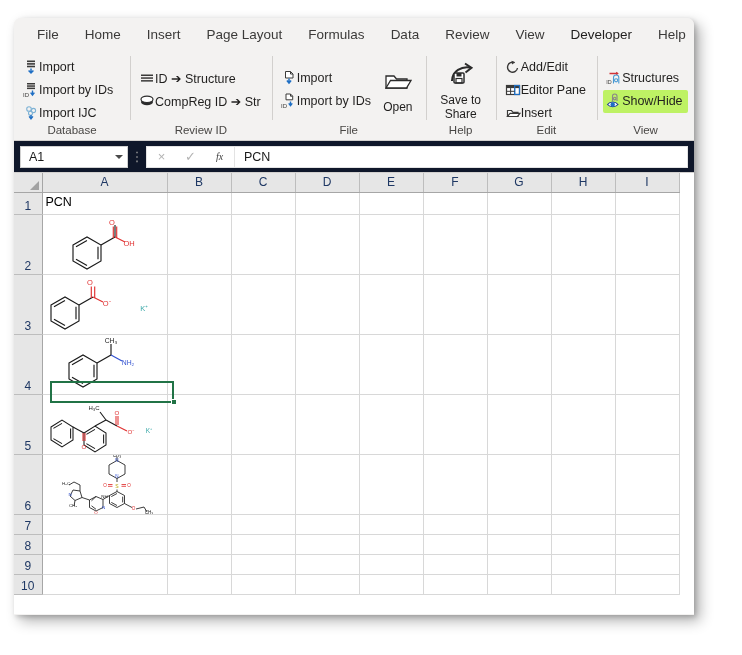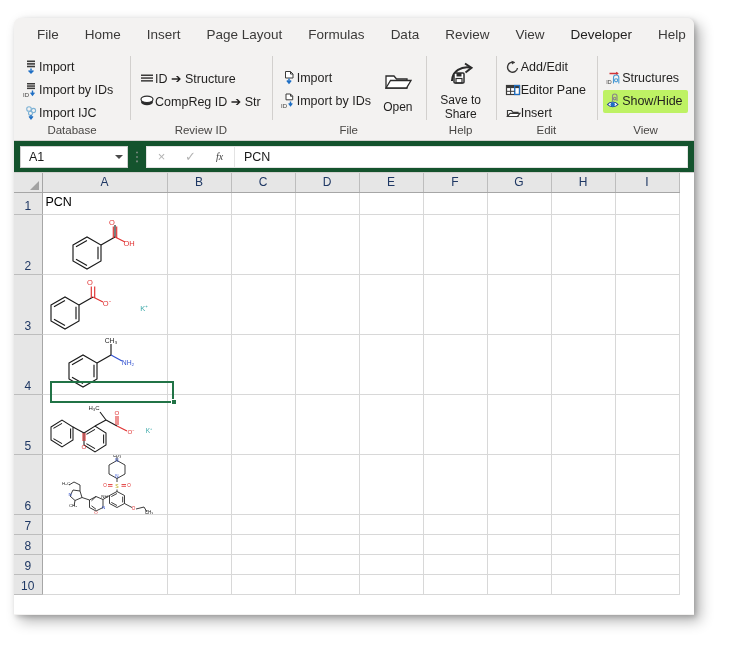--- a/index.html
+++ b/index.html
@@ -99,21 +99,21 @@
     line-height: 14px;
     text-align: center;
     cursor: default;
   }
   .ico { width: 16px; height: 16px; flex: 0 0 16px; display:block; }
   .ico-big { width: 32px; height: 30px; display:block; margin-bottom: 2px;}
 
   
   #formula-bar {
     height: 32px;
-    background: #14532d;
+    background: #0f172a;
     display: flex;
     align-items: center;
     padding: 0 3px;
     border-bottom: 1px solid #d2d0ce;
   }
   #name-box {
     width: 108px; height: 22px;
     border: 1px solid #d1d1d1;
     background: #fff;
     display: flex; align-items: center;

